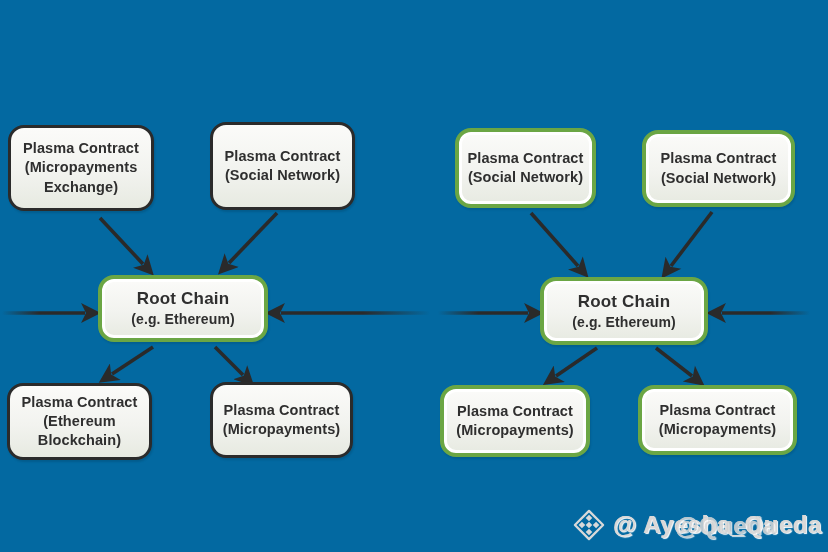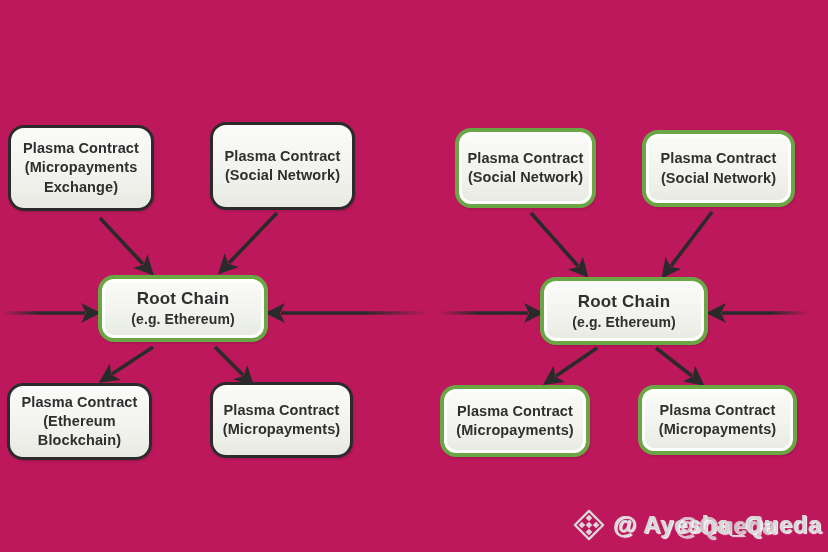--- a/index.html
+++ b/index.html
@@ -1,17 +1,17 @@
 <!DOCTYPE html>
 <html><head>
 <meta charset="utf-8">
 <style>
   html,body{margin:0;padding:0;background:#ffffff;}
   .canvas{
-    position:relative;width:828px;height:552px;background:#be185d;overflow:hidden;
+    position:relative;width:828px;height:552px;background:#0369a1;overflow:hidden;
     font-family:"Liberation Sans","DejaVu Sans",sans-serif;color:#2f2f2f;
   }
   .layer{position:absolute;inset:0;pointer-events:none;}
   #arrows{position:absolute;left:0;top:0;}
 
   .node{
     position:absolute;box-sizing:border-box;
     display:flex;flex-direction:column;align-items:center;justify-content:center;
     text-align:center;border-radius:16px;
     background:linear-gradient(180deg,#fbfbf9 0%,#f2f3ef 55%,#e7eae1 100%);

